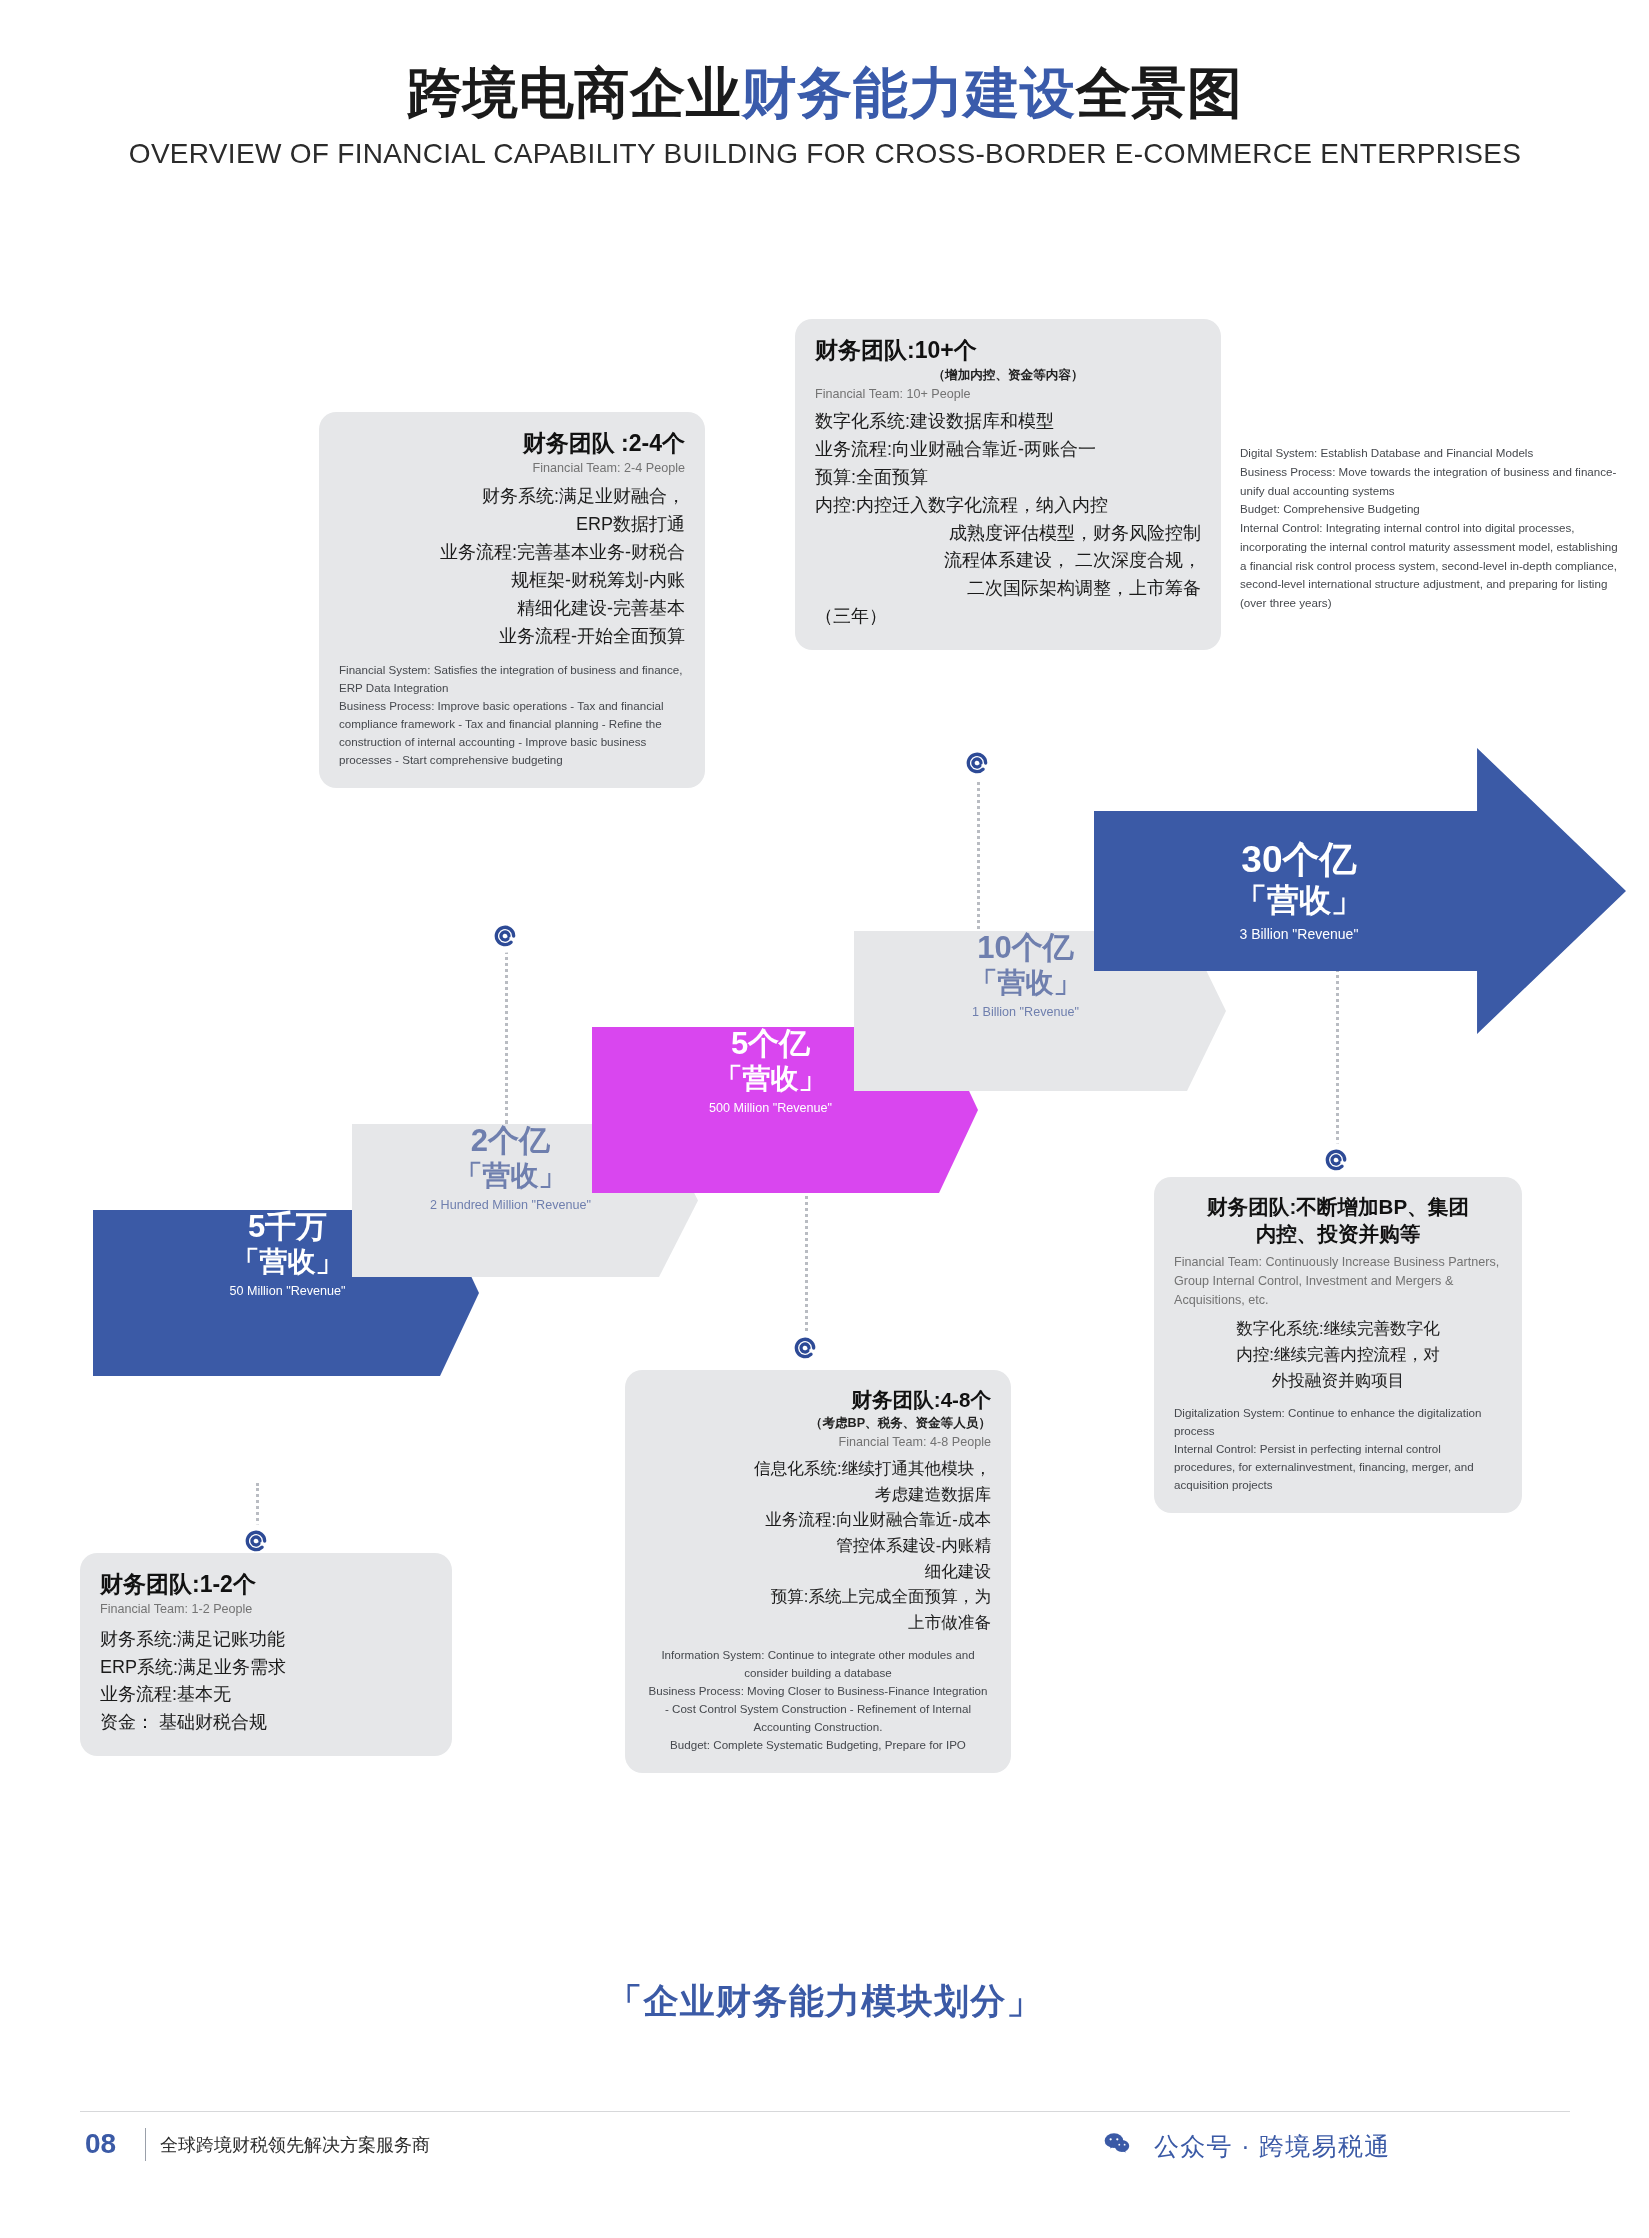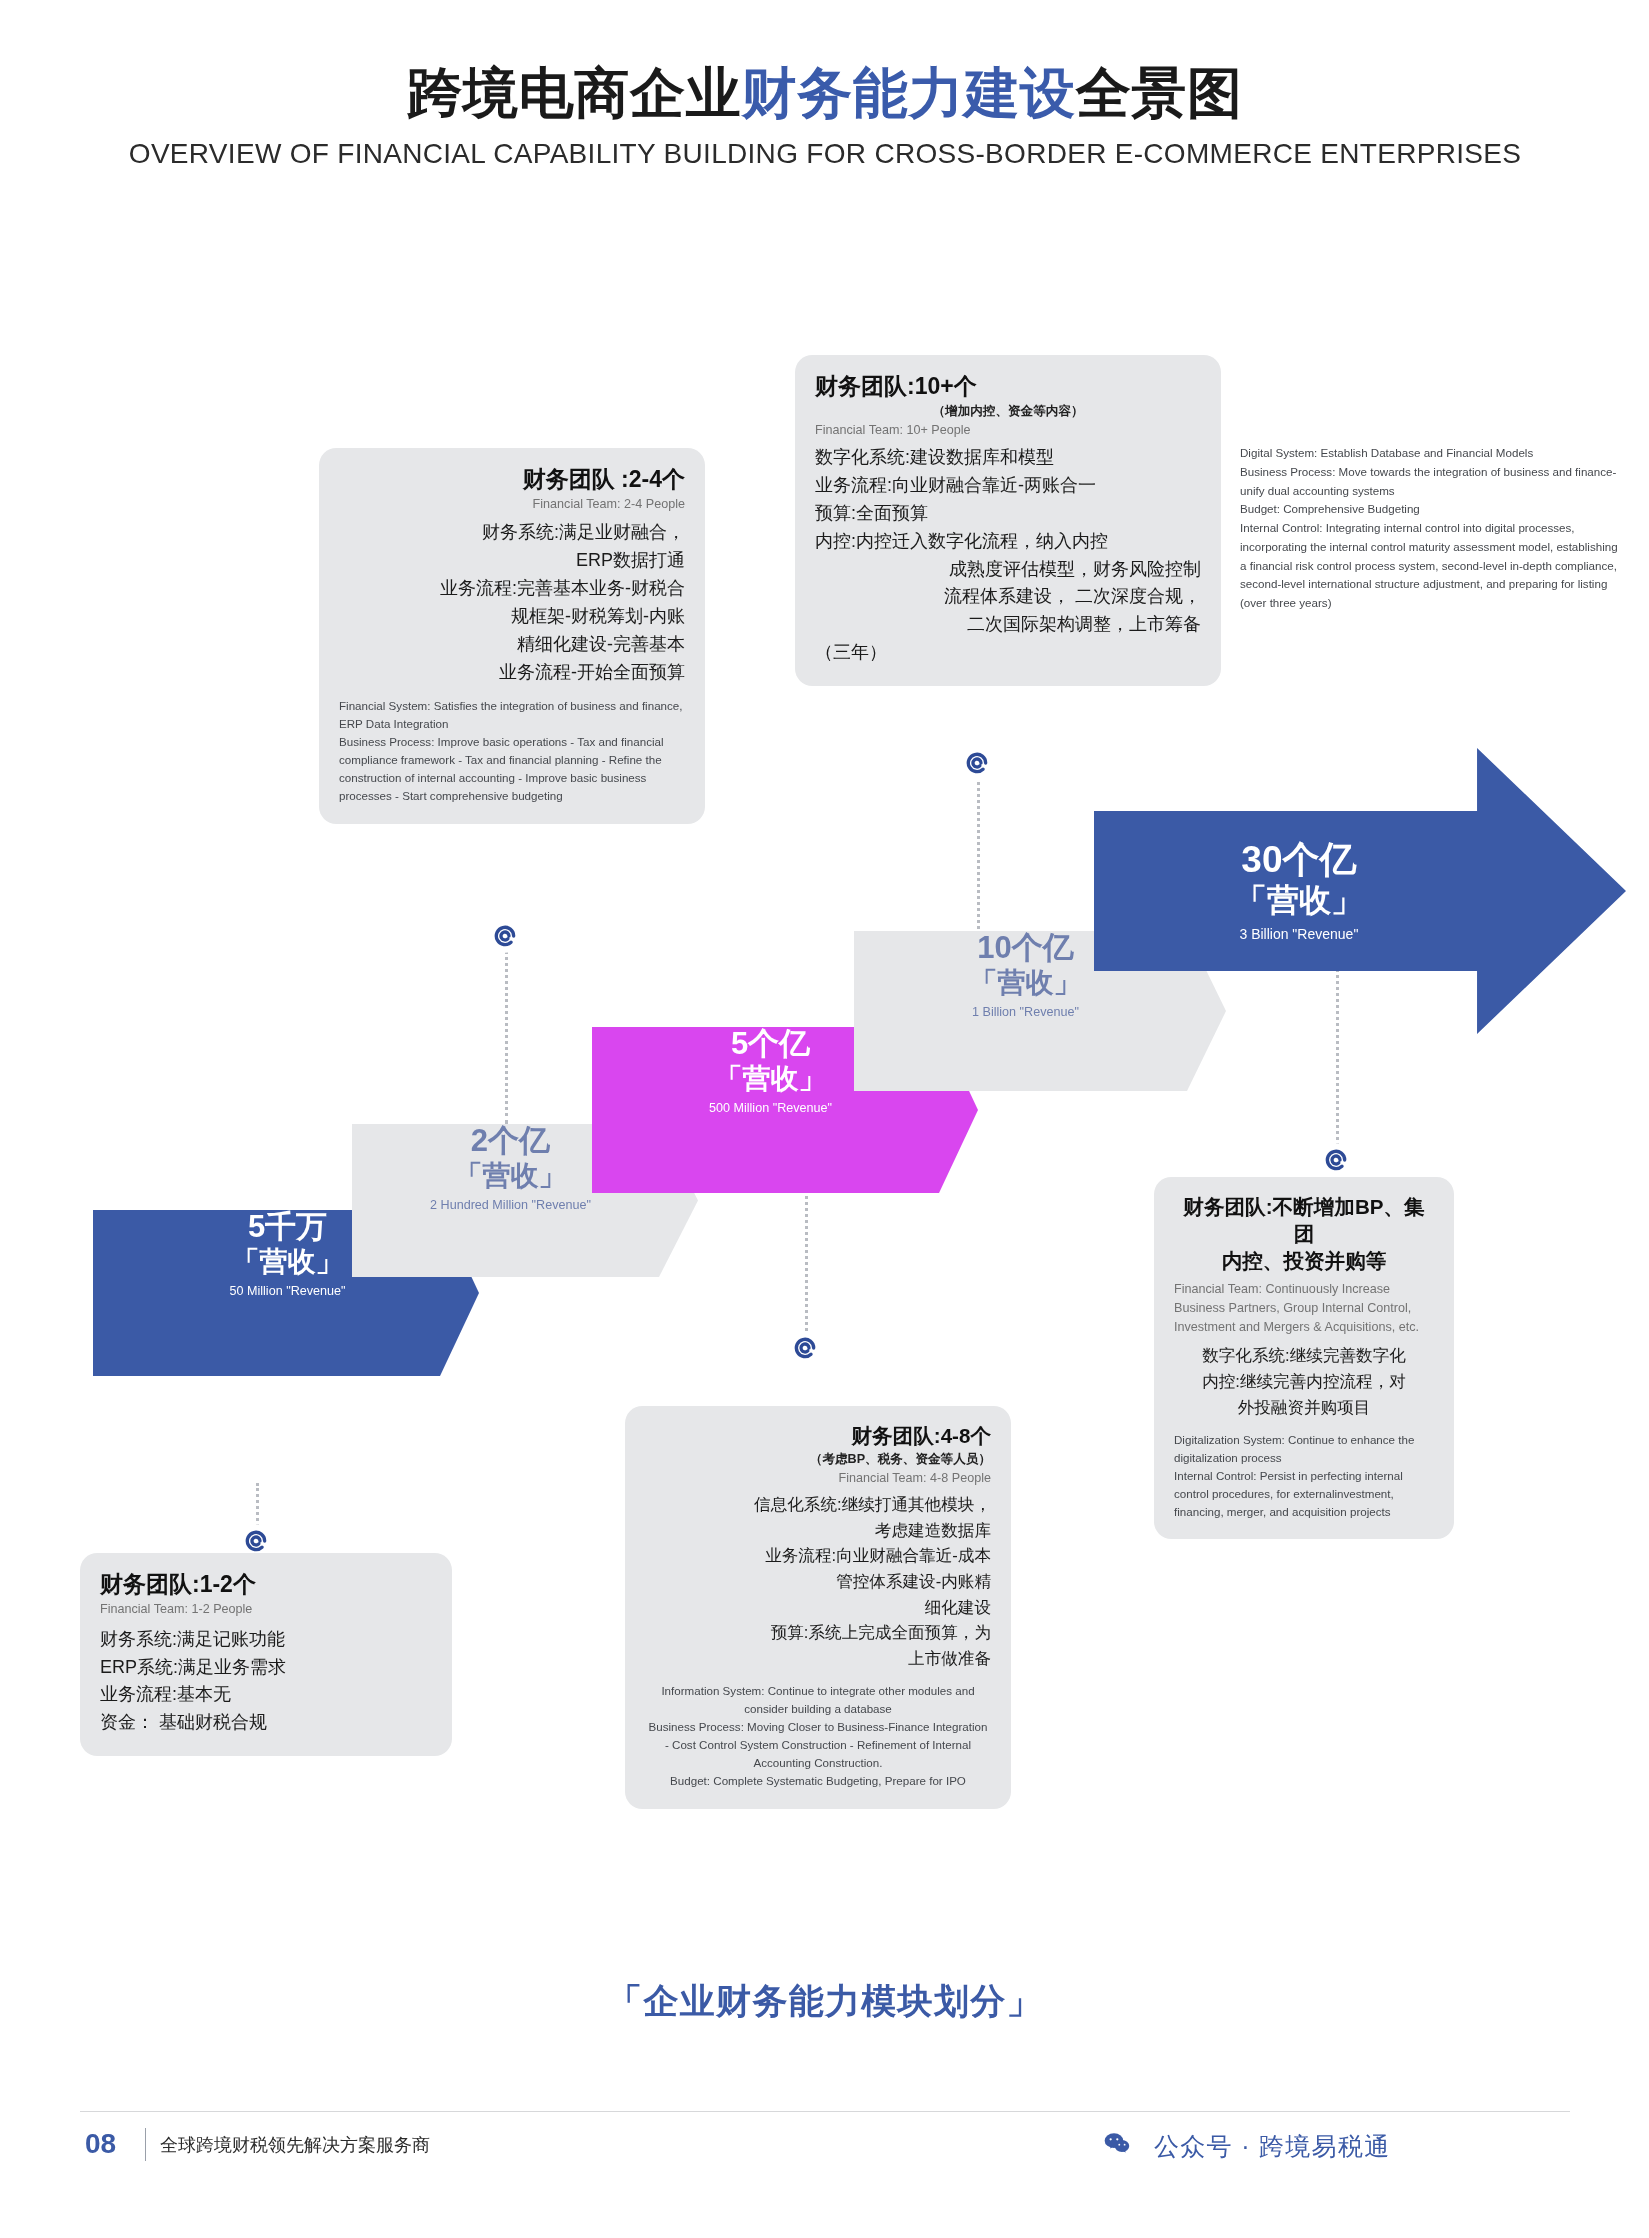--- a/index.html
+++ b/index.html
@@ -31,21 +31,21 @@
   .card .cn-head {
     font-size: 23px; font-weight:bold; color:#111; line-height:1.3;
   }
   .card .cn-head-sm { font-size: 20.6px; font-weight:bold; color:#111; line-height:1.3; }
   .card .paren { font-size:12.6px; font-weight:bold; color:#222; line-height:1.5; }
   .card .en-small { font-size:12.6px; color:#737373; line-height:1.5; }
   .card .cn-line { font-size:18px; color:#1b1b1b; line-height:1.55; }
   .card .cn-line-sm { font-size:16.6px; color:#1b1b1b; line-height:1.55; }
   .card .en-block { font-size:11.6px; color:#45484d; line-height:1.55; margin-top:4px; }
   .center { text-align:center; }
-  .right { text-align:right;margin-top:36px; }
+  .right { text-align:right; }
 
   
   .rev {
     position:absolute;
     display:flex; flex-direction:column; align-items:center; justify-content:flex-start;
     text-align:center;
   }
   .rev .num { font-size:31px; font-weight:bold; line-height:1.12; }
   .rev .cn { font-size:28px; font-weight:bold; line-height:1.2; }
   .rev .en { font-size:12.6px; font-weight:400; margin-top:5.3px; }
@@ -228,21 +228,21 @@
     <div class="cn-line">流程体系建设， 二次深度合规，</div>
     <div class="cn-line">二次国际架构调整，上市筹备</div>
     <div class="cn-line" style="text-align:left;">（三年）</div>
   </div>
 
   <div class="free-en" style="left:1240px; top:444px; width:379px; white-space:pre-line;">Digital System: Establish Database and Financial Models
 Business Process: Move towards the integration of business and finance-unify dual accounting systems
 Budget: Comprehensive Budgeting
 Internal Control: Integrating internal control into digital processes, incorporating the internal control maturity assessment model, establishing a financial risk control process system, second-level in-depth compliance, second-level international structure adjustment, and preparing for listing (over three years)</div>
 
-  <div class="card center" style="left:1154px; top:1177px; width:300px;">
+  <div class="card center" style="left:1154px; top:1177px; width:368px;">
     <div class="cn-head-sm">财务团队:不断增加BP、集团</div>
     <div class="cn-head-sm">内控、投资并购等</div>
     <div class="en-small" style="text-align:left; margin:5.3px 0 6.6px 0;">Financial Team: Continuously Increase Business Partners, Group Internal Control, Investment and Mergers &amp; Acquisitions, etc.</div>
     <div class="cn-line-sm">数字化系统:继续完善数字化</div>
     <div class="cn-line-sm">内控:继续完善内控流程，对</div>
     <div class="cn-line-sm">外投融资并购项目</div>
     <div class="en-block" style="white-space:pre-line; margin-top:10.6px; text-align:left;">Digitalization System: Continue to enhance the digitalization process
 Internal Control: Persist in perfecting internal control procedures, for externalinvestment, financing, merger, and acquisition projects</div>
   </div>
 

